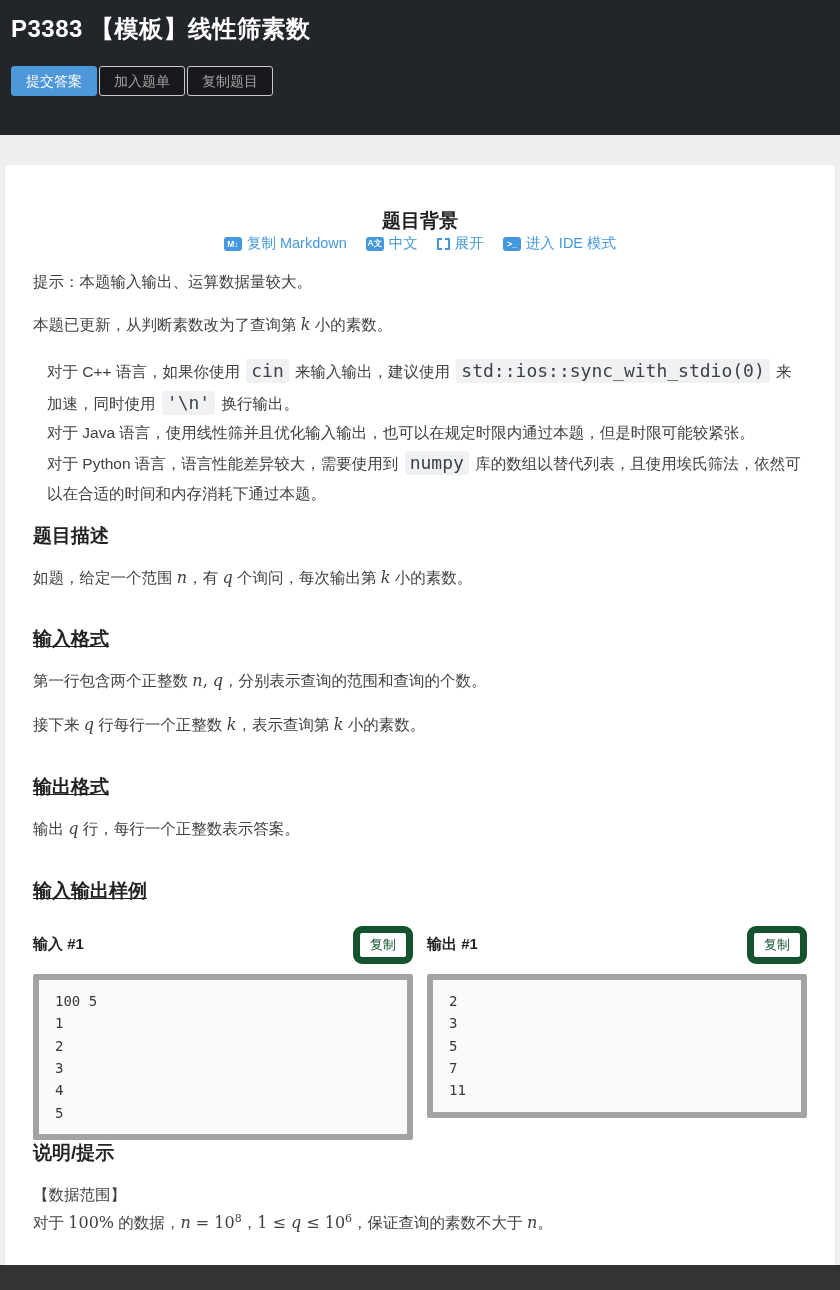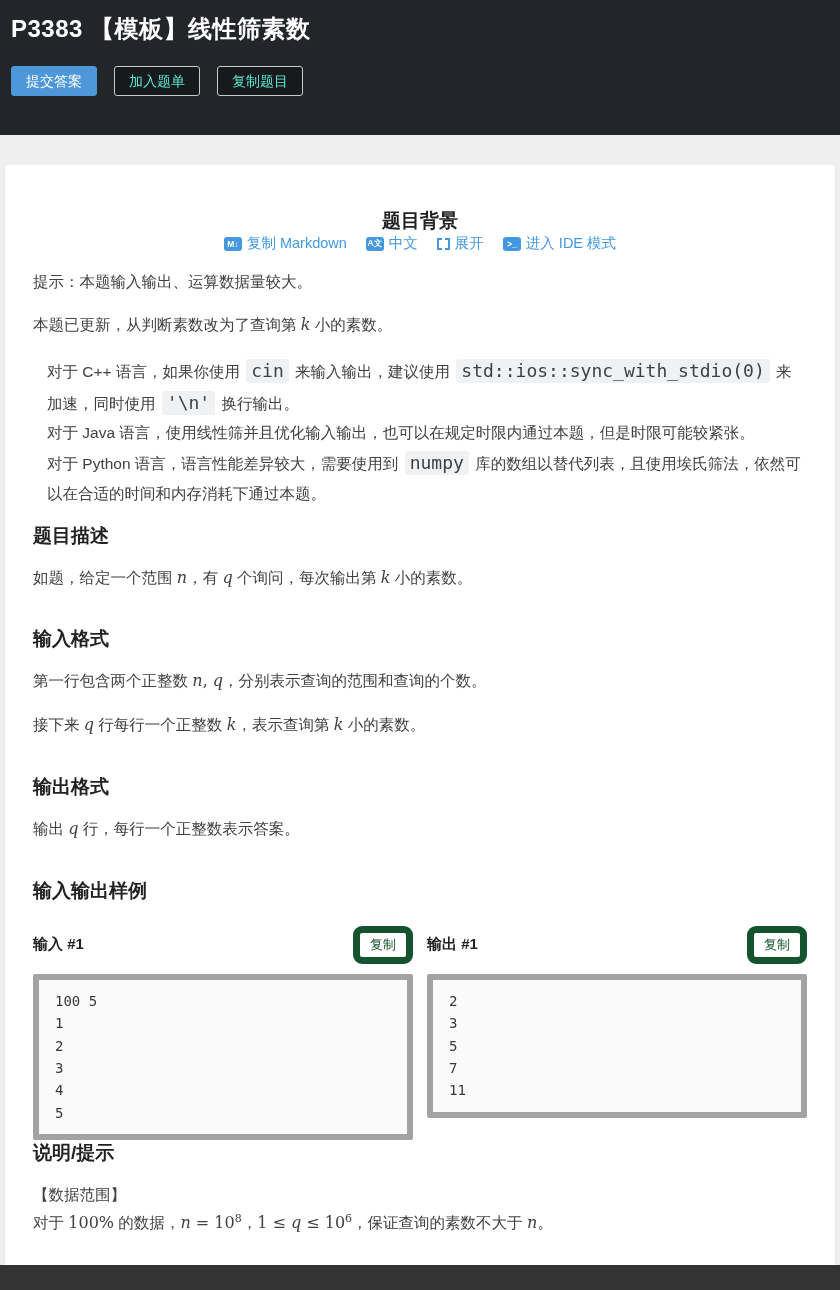--- a/index.html
+++ b/index.html
@@ -18,31 +18,31 @@
     padding: 13px 11px 17px 11px;
     height: 135px;
   }
   .app-header h1 {
     margin: 0 0 21px 0;
     color: #ffffff;
     font-size: 24px;
     font-weight: 700;
     letter-spacing: .5px;
   }
-  .header-actions { display: flex; gap: 17px; }
+  .header-actions { display: flex; gap: 2px; }
   .btn {
     font-size: 14px;
     line-height: 1;
     padding: 7px 14px;
     border-radius: 3px;
     cursor: pointer;
     font-family: inherit;
   }
   .btn-primary { background: #4e97d9; border: 1px solid #4e97d9; color: #fff; }
-  .btn-dark    { background: #17191d; border: 1px solid #c9c9c9; color: #5eead4; }
+  .btn-dark    { background: #17191d; border: 1px solid #c9c9c9; color: #a3a3a3; }
   
   .card {
     background: #fff;
     margin: 30px 5px 0 5px;
     border-radius: 4px;
     box-shadow: 0 1px 3px rgba(0,0,0,.07);
     padding: 14px 28px 44px 28px;
     min-height: 1028px;
   }
   .section-head {
@@ -51,21 +51,21 @@
     align-items: center;
     margin-top: 29px;
     flex-direction: column;
   }
   h2 {
     font-size: 19px;
     color: #222;
     margin: 0;
     font-weight: 700;
   }
-  h2.spaced { margin-top: 34px; }
+  h2.spaced { margin-top: 34px; text-decoration: underline; }
   
   .doc-toolbar { display: flex; align-items: center; gap: 19px; }
   .tool {
     display: inline-flex; align-items: center; gap: 5px;
     color: #4398e0; font-size: 14.5px; cursor: pointer;
     white-space: nowrap;
   }
   .icon-badge {
     display: inline-flex; align-items: center; justify-content: center;
     background: #4398e0; color: #fff;

